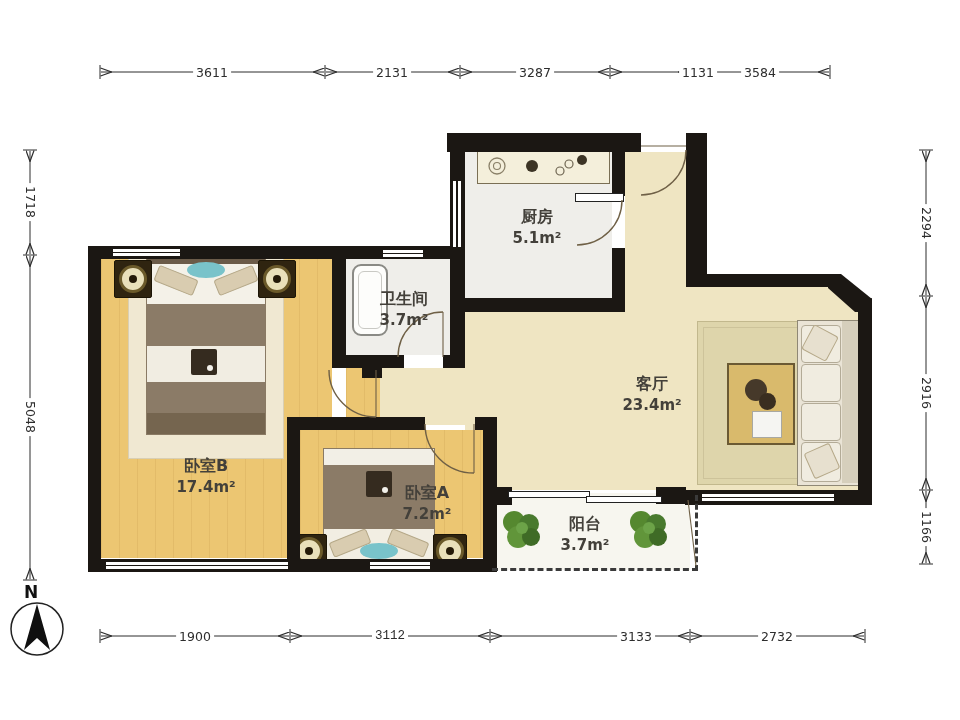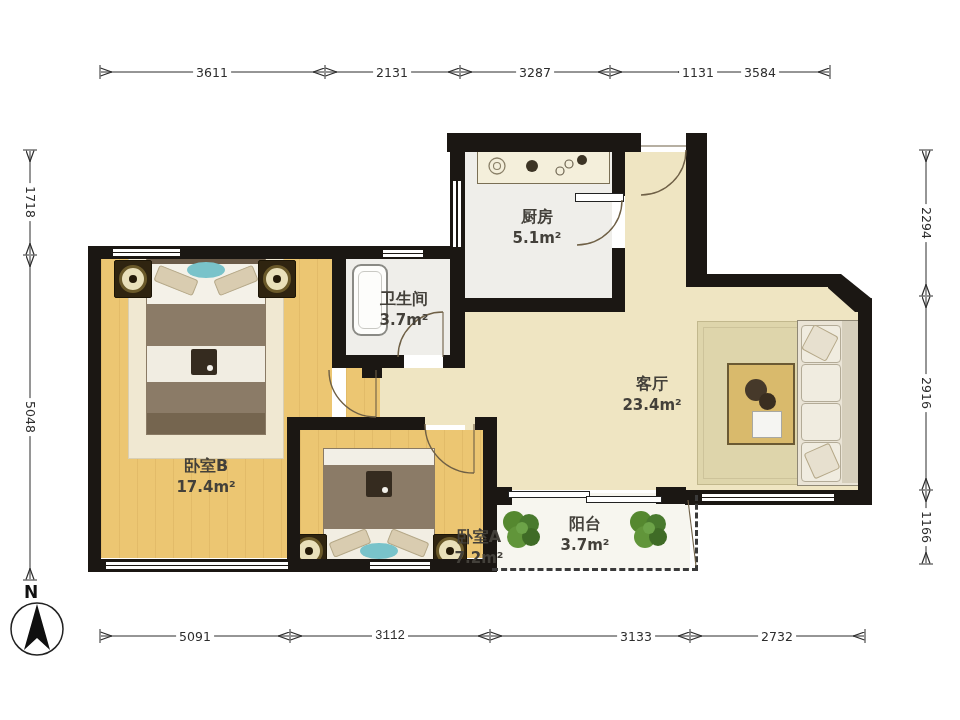--- a/index.html
+++ b/index.html
@@ -252,36 +252,36 @@
     <span class="ar">3.7m²</span>
   </div>
   <div class="room-label" style="left:652px;top:394px;">
     <span class="nm">客厅</span>
     <span class="ar">23.4m²</span>
   </div>
   <div class="room-label" style="left:206px;top:476px;">
     <span class="nm">卧室B</span>
     <span class="ar">17.4m²</span>
   </div>
-  <div class="room-label" style="left:479px;top:503px;margin-top:44px;">
+  <div class="room-label" style="left:427px;top:503px;">
     <span class="nm">卧室A</span>
     <span class="ar">7.2m²</span>
   </div>
   <div class="room-label" style="left:585px;top:534px;text-align:center;">
     <span class="nm">阳台</span>
     <span class="ar">3.7m²</span>
   </div>
 
   <span class="dim-label" style="left:212px;top:72px;">3611</span>
   <span class="dim-label" style="left:392px;top:72px;">2131</span>
   <span class="dim-label" style="left:535px;top:72px;">3287</span>
   <span class="dim-label" style="left:650px;top:72px;margin-left:48px;">1131</span>
   <span class="dim-label" style="left:760px;top:72px;">3584</span>
 
-  <span class="dim-label" style="left:195px;top:636px;">5091</span>
+  <span class="dim-label" style="left:195px;top:636px;">1900</span>
   <span class="dim-label" style="left:390px;top:636px;font-family:Liberation Mono, monospace;">3112</span>
   <span class="dim-label" style="left:590px;top:636px;margin-left:46px;">3133</span>
   <span class="dim-label" style="left:777px;top:636px;">2732</span>
 
   <span class="dim-label vert" style="left:30px;top:202px;">1718</span>
   <span class="dim-label vert" style="left:30px;top:417px;">5048</span>
 
   <span class="dim-label vert" style="left:926px;top:223px;">2294</span>
   <span class="dim-label vert" style="left:926px;top:393px;">2916</span>
   <span class="dim-label vert" style="left:926px;top:527px;">1166</span>

